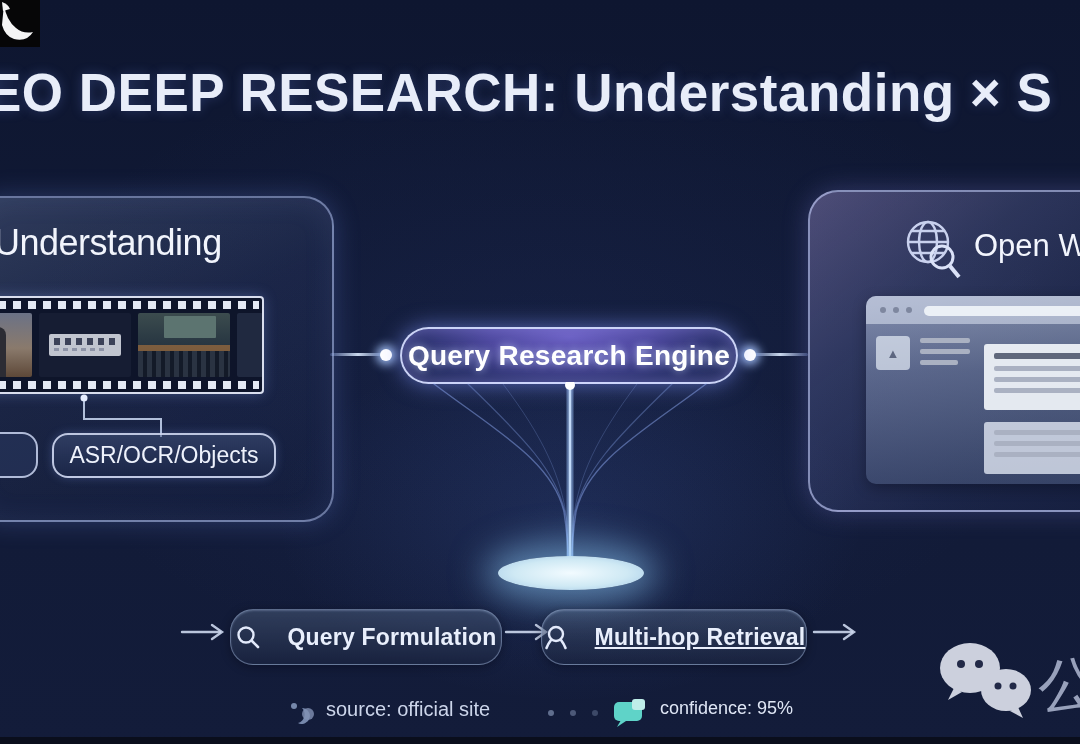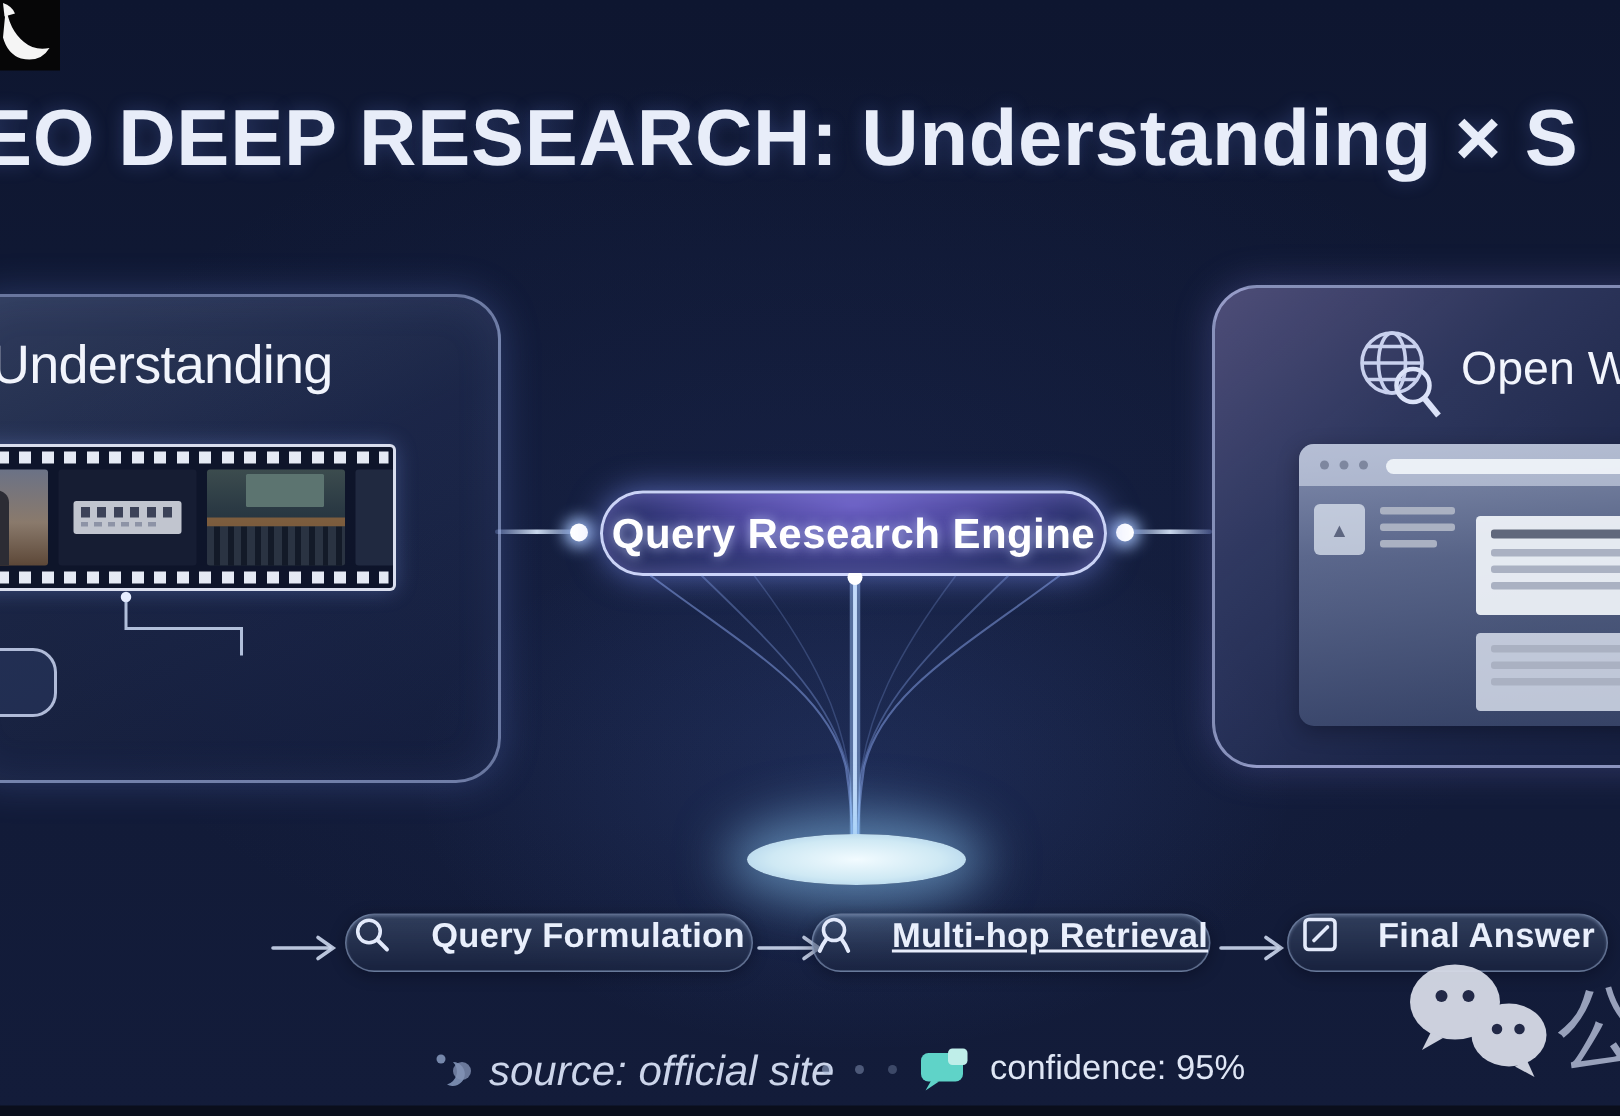--- a/index.html
+++ b/index.html
@@ -118,37 +118,37 @@
   .dark-line{height:6px;border-radius:2px;background:#60687c;margin-bottom:7px;}
   #result-card-1{position:absolute;left:118px;top:48px;width:170px;height:66px;background:rgba(238,242,248,.94);border-radius:3px;padding:9px 10px;box-sizing:border-box;}
   #result-card-2{position:absolute;left:118px;top:126px;width:170px;height:52px;background:rgba(224,230,242,.80);border-radius:3px;padding:8px 10px;box-sizing:border-box;}
 
   
   .flow-arrow{width:48px;height:20px;}
   #arrow-lead{left:180px;top:622px;}
   #arrow-1{left:504px;top:622px;}
   #arrow-2{left:812px;top:622px;}
   .step-pill{
-    position:absolute;top:609px;height:39px;border-radius:23px;box-sizing:border-box;
+    position:absolute;top:609px;height:56px;border-radius:23px;box-sizing:border-box;
     border:1.5px solid rgba(168,188,224,.48);
     background:linear-gradient(180deg, rgba(90,110,140,.42) 0%, rgba(28,38,66,.62) 100%);
-    display:flex;align-items:flex-start;justify-content:center;gap:26px;
+    display:flex;align-items:center;justify-content:center;gap:26px;
     box-shadow:0 2px 10px rgba(0,0,15,.35), inset 0 1px 2px rgba(200,220,255,.25);
   }
   #step-query{left:230px;width:272px;}
   #step-multihop{left:541px;width:266px;text-decoration:underline;}
   #step-final{left:858px;width:214px;}
   .step-label{font-size:23px;font-weight:bold;color:#e9effc;letter-spacing:.2px;white-space:nowrap;}
 
   
   #source-icon{left:288px;top:700px;width:28px;height:26px;opacity:.8;}
-  #source-label{left:326px;top:698px;font-size:28px;color:#ccd5ea;white-space:nowrap;font-style:italic;}
+  #source-label{left:326px;top:698px;font-size:20px;color:#ccd5ea;white-space:nowrap;}
   .sep-dot{position:absolute;top:710px;width:6px;height:6px;border-radius:50%;background:rgba(160,178,212,.55);}
   #chat-bubble-icon{left:612px;top:698px;width:38px;height:30px;}
-  #confidence-label{left:660px;top:698px;font-size:23px;color:#dfe6f5;white-space:nowrap;}
+  #confidence-label{left:660px;top:698px;font-size:18px;color:#dfe6f5;white-space:nowrap;}
 
   
   #wechat-icon{left:936px;top:640px;width:106px;height:80px;opacity:.95;}
   #watermark-char{left:1038px;top:646px;font-size:60px;color:#a7b0ca;opacity:.9;}
   #bottom-strip{left:0;top:737px;width:1080px;height:7px;background:#0a0e1c;}
 </style>
 </head>
 <body>
 
 <div id="stage">
@@ -188,20 +188,23 @@
   </div>
 
   <div class="abs" id="elbow-connector">
     <svg width="120" height="48" viewBox="0 0 120 48">
       <circle cx="24" cy="5" r="3.5" fill="#e6edff"></circle>
       <path d="M24 8 V26 H101 V44" fill="none" stroke="rgba(205,218,245,.85)" stroke-width="2"></path>
     </svg>
   </div>
 
   <div class="abs" id="partial-pill"></div>
+  <div class="abs" id="asr-pill">
+    <span>ASR/OCR/Objects</span>
+  </div>
 
   <div class="abs conn-line" id="conn-left"></div>
   <div class="abs glow-dot" id="dot-left"></div>
   <div class="abs conn-line" id="conn-right"></div>
   <div class="abs glow-dot" id="dot-right"></div>
 
   <div class="abs" id="engine-pill">
     <span id="engine-label">Query Research Engine</span>
   </div>
 
@@ -296,27 +299,20 @@
     <span class="step-label">Multi-hop Retrieval</span>
   </div>
 
   <div class="abs flow-arrow" id="arrow-2">
     <svg width="48" height="20" viewBox="0 0 48 20" fill="none" stroke="rgba(205,216,238,.9)" stroke-width="2.4" stroke-linecap="round">
       <line x1="2" y1="10" x2="40" y2="10"></line>
         <path d="M32 3 L42 10 L32 17"></path>
     </svg>
   </div>
 
-  <div class="step-pill" id="step-final">
-    <svg width="26" height="26" viewBox="0 0 26 26">
-      <rect x="3" y="3" width="20" height="20" rx="2.5" fill="none" stroke="#e3eafb" stroke-width="2.4"></rect>
-      <line x1="9" y1="17" x2="18" y2="8" stroke="#e3eafb" stroke-width="2.4" stroke-linecap="round"></line>
-    </svg>
-    <span class="step-label">Final Answer</span>
-  </div>
 
   <div class="abs" id="source-icon">
     <svg width="28" height="26" viewBox="0 0 28 26">
       <circle cx="6" cy="6" r="3" fill="#8fa3c8"></circle>
       <path d="M14 8 a8 8 0 1 1 -4 15 a9 9 0 0 0 4 -15 z" fill="#8fa3c8"></path>
       <circle cx="20" cy="14" r="6" fill="#9daed2" opacity=".8"></circle>
     </svg>
   </div>
   <div class="abs" id="source-label">source: official site</div>
 

